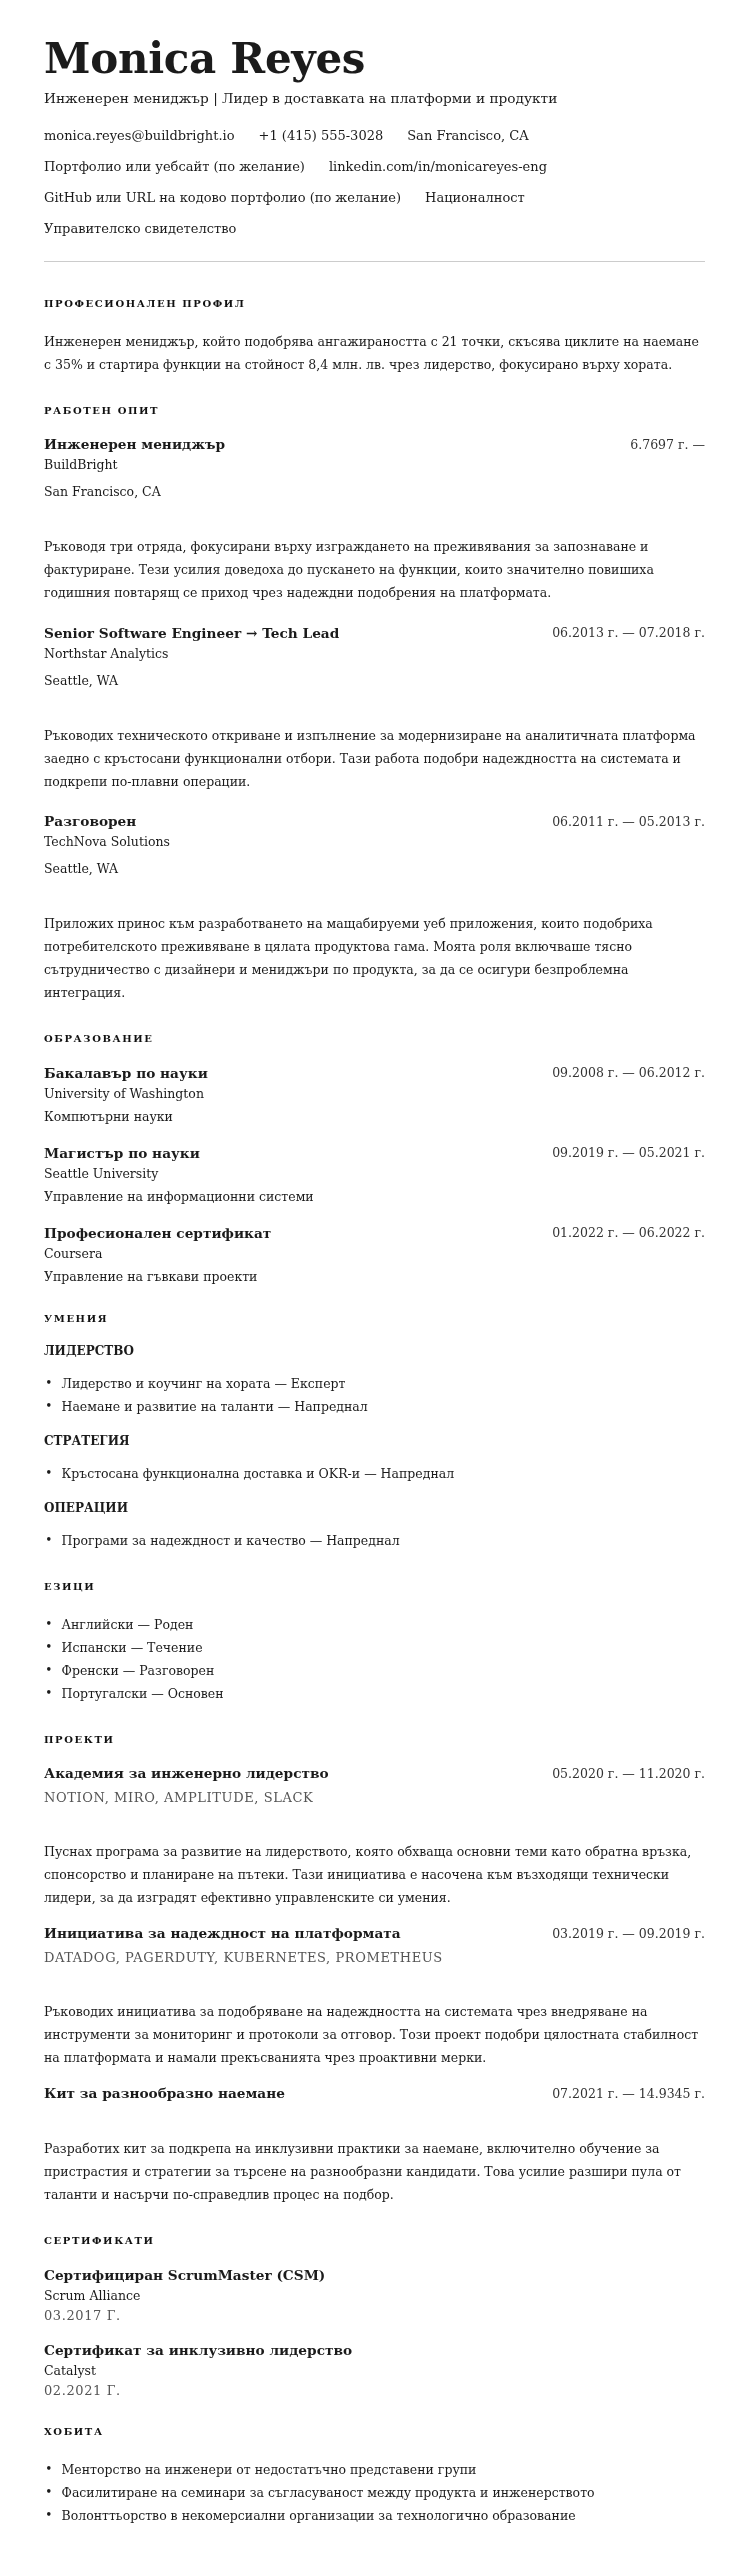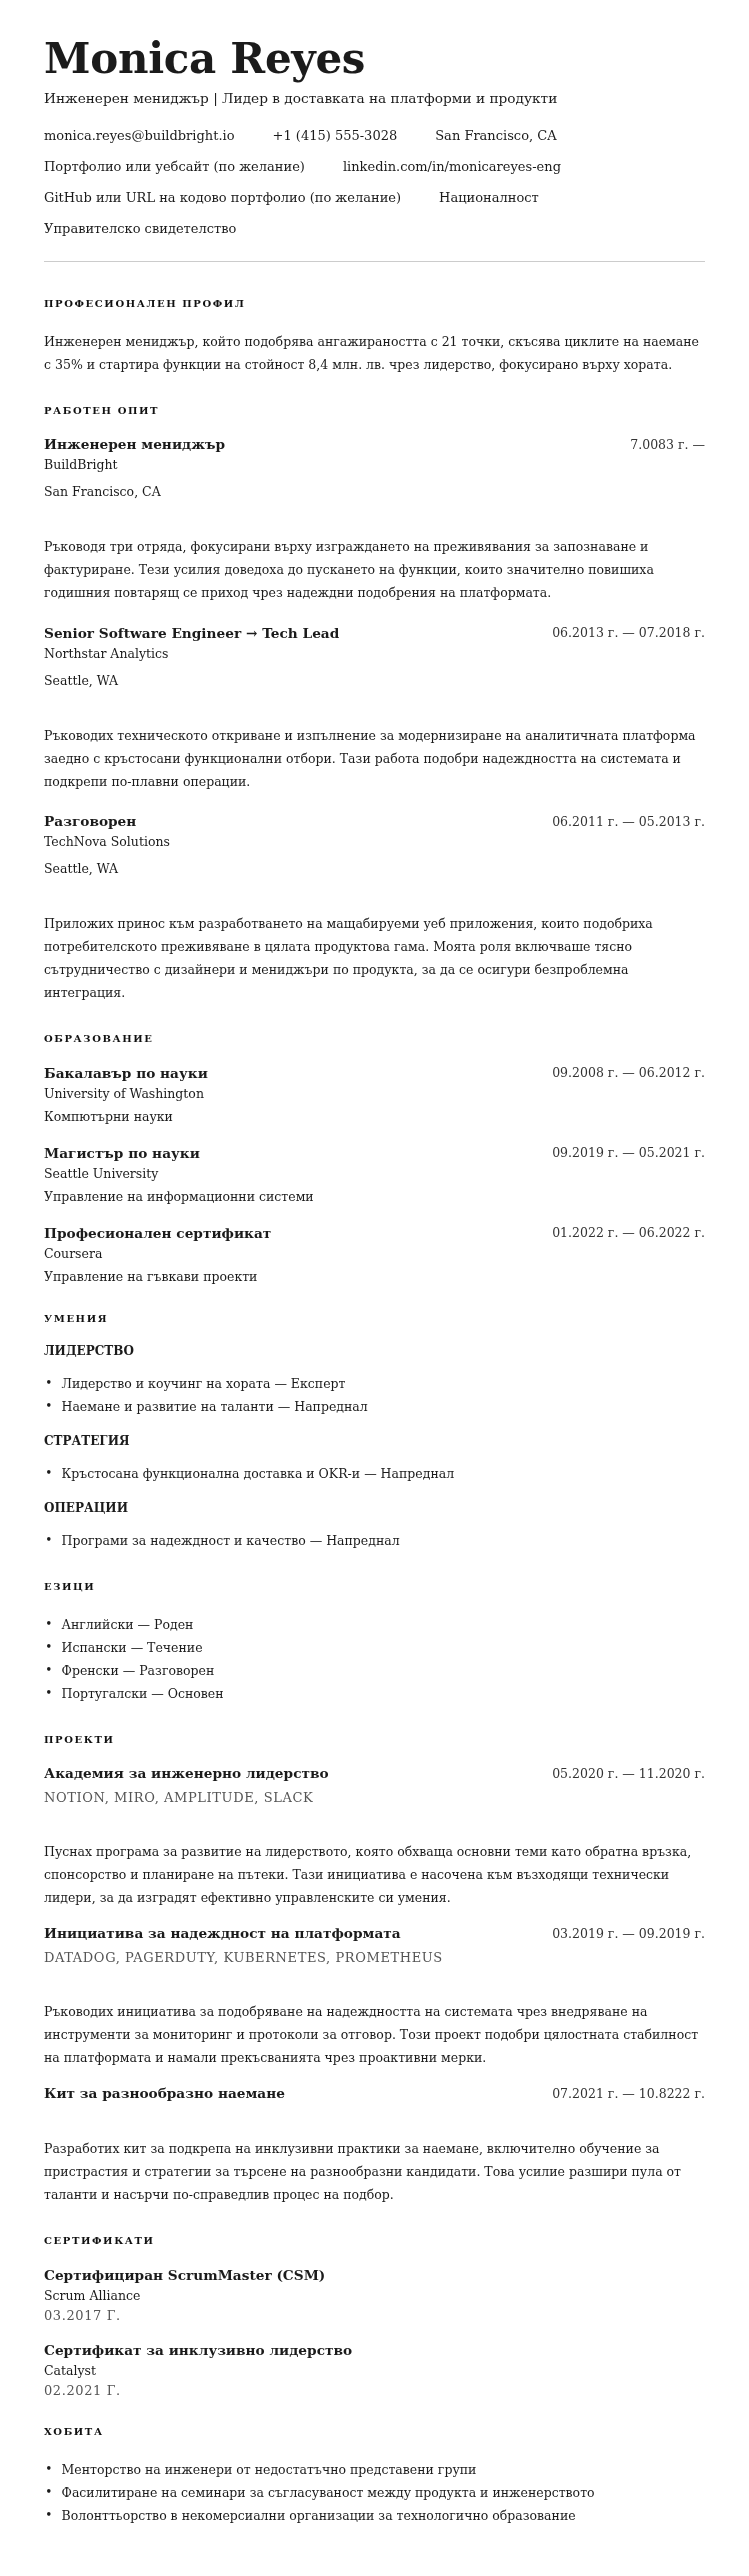--- a/index.html
+++ b/index.html
@@ -13,21 +13,21 @@
   .page { padding: 0 44px 25px 44px; }
 
   h1.name {
     font-size: 42px; font-weight: 700; line-height: 47px;
     margin: 35px 0 0 0; letter-spacing: -0.3px;
   }
   p.headline { font-size: 13.7px; line-height: 16px; margin: 7.5px 0 0 0; }
 
   .contacts { margin-top: 22.5px; }
   .contact-row {
-    display: flex; gap: 38px; font-size: 13px; line-height: 15px;
+    display: flex; gap: 24px; font-size: 13px; line-height: 15px;
     margin-bottom: 16px; flex-wrap: nowrap;
   }
   .contact-row span { white-space: nowrap; }
 
   hr.divider {
     border: none; border-top: 0.6px solid #cccccc;
     margin: 25px 0 0 0;
   }
 
   section.sec { margin-top: 29px; }
@@ -107,21 +107,21 @@
     <h2 class="section-title">ПРОФЕСИОНАЛЕН ПРОФИЛ</h2>
     <p class="body-text">Инженерен мениджър, който подобрява ангажираността с 21 точки, скъсява циклите на наемане с 35% и стартира функции на стойност 8,4 млн. лв. чрез лидерство, фокусирано върху хората.</p>
   </section>
 
   <section class="sec">
     <h2 class="section-title">РАБОТЕН ОПИТ</h2>
 
     <article class="entry">
       <div class="entry-head">
         <h3 class="entry-title">Инженерен мениджър</h3>
-        <span class="entry-dates">7.0083 г. —</span>
+        <span class="entry-dates">6.7697 г. —</span>
       </div>
       <p class="entry-sub">BuildBright</p>
       <p class="entry-sub loc">San Francisco, CA</p>
       <p class="body-text entry-desc">Ръководя три отряда, фокусирани върху изграждането на преживявания за запознаване и фактуриране. Тези усилия доведоха до пускането на функции, които значително повишиха годишния повтарящ се приход чрез надеждни подобрения на платформата.</p>
     </article>
 
     <article class="entry">
       <div class="entry-head">
         <h3 class="entry-title">Senior Software Engineer → Tech Lead</h3>
         <span class="entry-dates">06.2013 г. — 07.2018 г.</span>
@@ -220,21 +220,21 @@
         <h3 class="entry-title">Инициатива за надеждност на платформата</h3>
         <span class="entry-dates">03.2019 г. — 09.2019 г.</span>
       </div>
       <p class="entry-meta">DATADOG, PAGERDUTY, KUBERNETES, PROMETHEUS</p>
       <p class="body-text entry-desc">Ръководих инициатива за подобряване на надеждността на системата чрез внедряване на инструменти за мониторинг и протоколи за отговор. Този проект подобри цялостната стабилност на платформата и намали прекъсванията чрез проактивни мерки.</p>
     </article>
 
     <article class="entry proj">
       <div class="entry-head">
         <h3 class="entry-title">Кит за разнообразно наемане</h3>
-        <span class="entry-dates">07.2021 г. — 10.8222 г.</span>
+        <span class="entry-dates">07.2021 г. — 14.9345 г.</span>
       </div>
       <p class="body-text entry-desc">Разработих кит за подкрепа на инклузивни практики за наемане, включително обучение за пристрастия и стратегии за търсене на разнообразни кандидати. Това усилие разшири пула от таланти и насърчи по-справедлив процес на подбор.</p>
     </article>
   </section>
 
   <section class="sec">
     <h2 class="section-title">СЕРТИФИКАТИ</h2>
 
     <article class="entry cert">
       <h3 class="entry-title">Сертифициран ScrumMaster (CSM)</h3>

